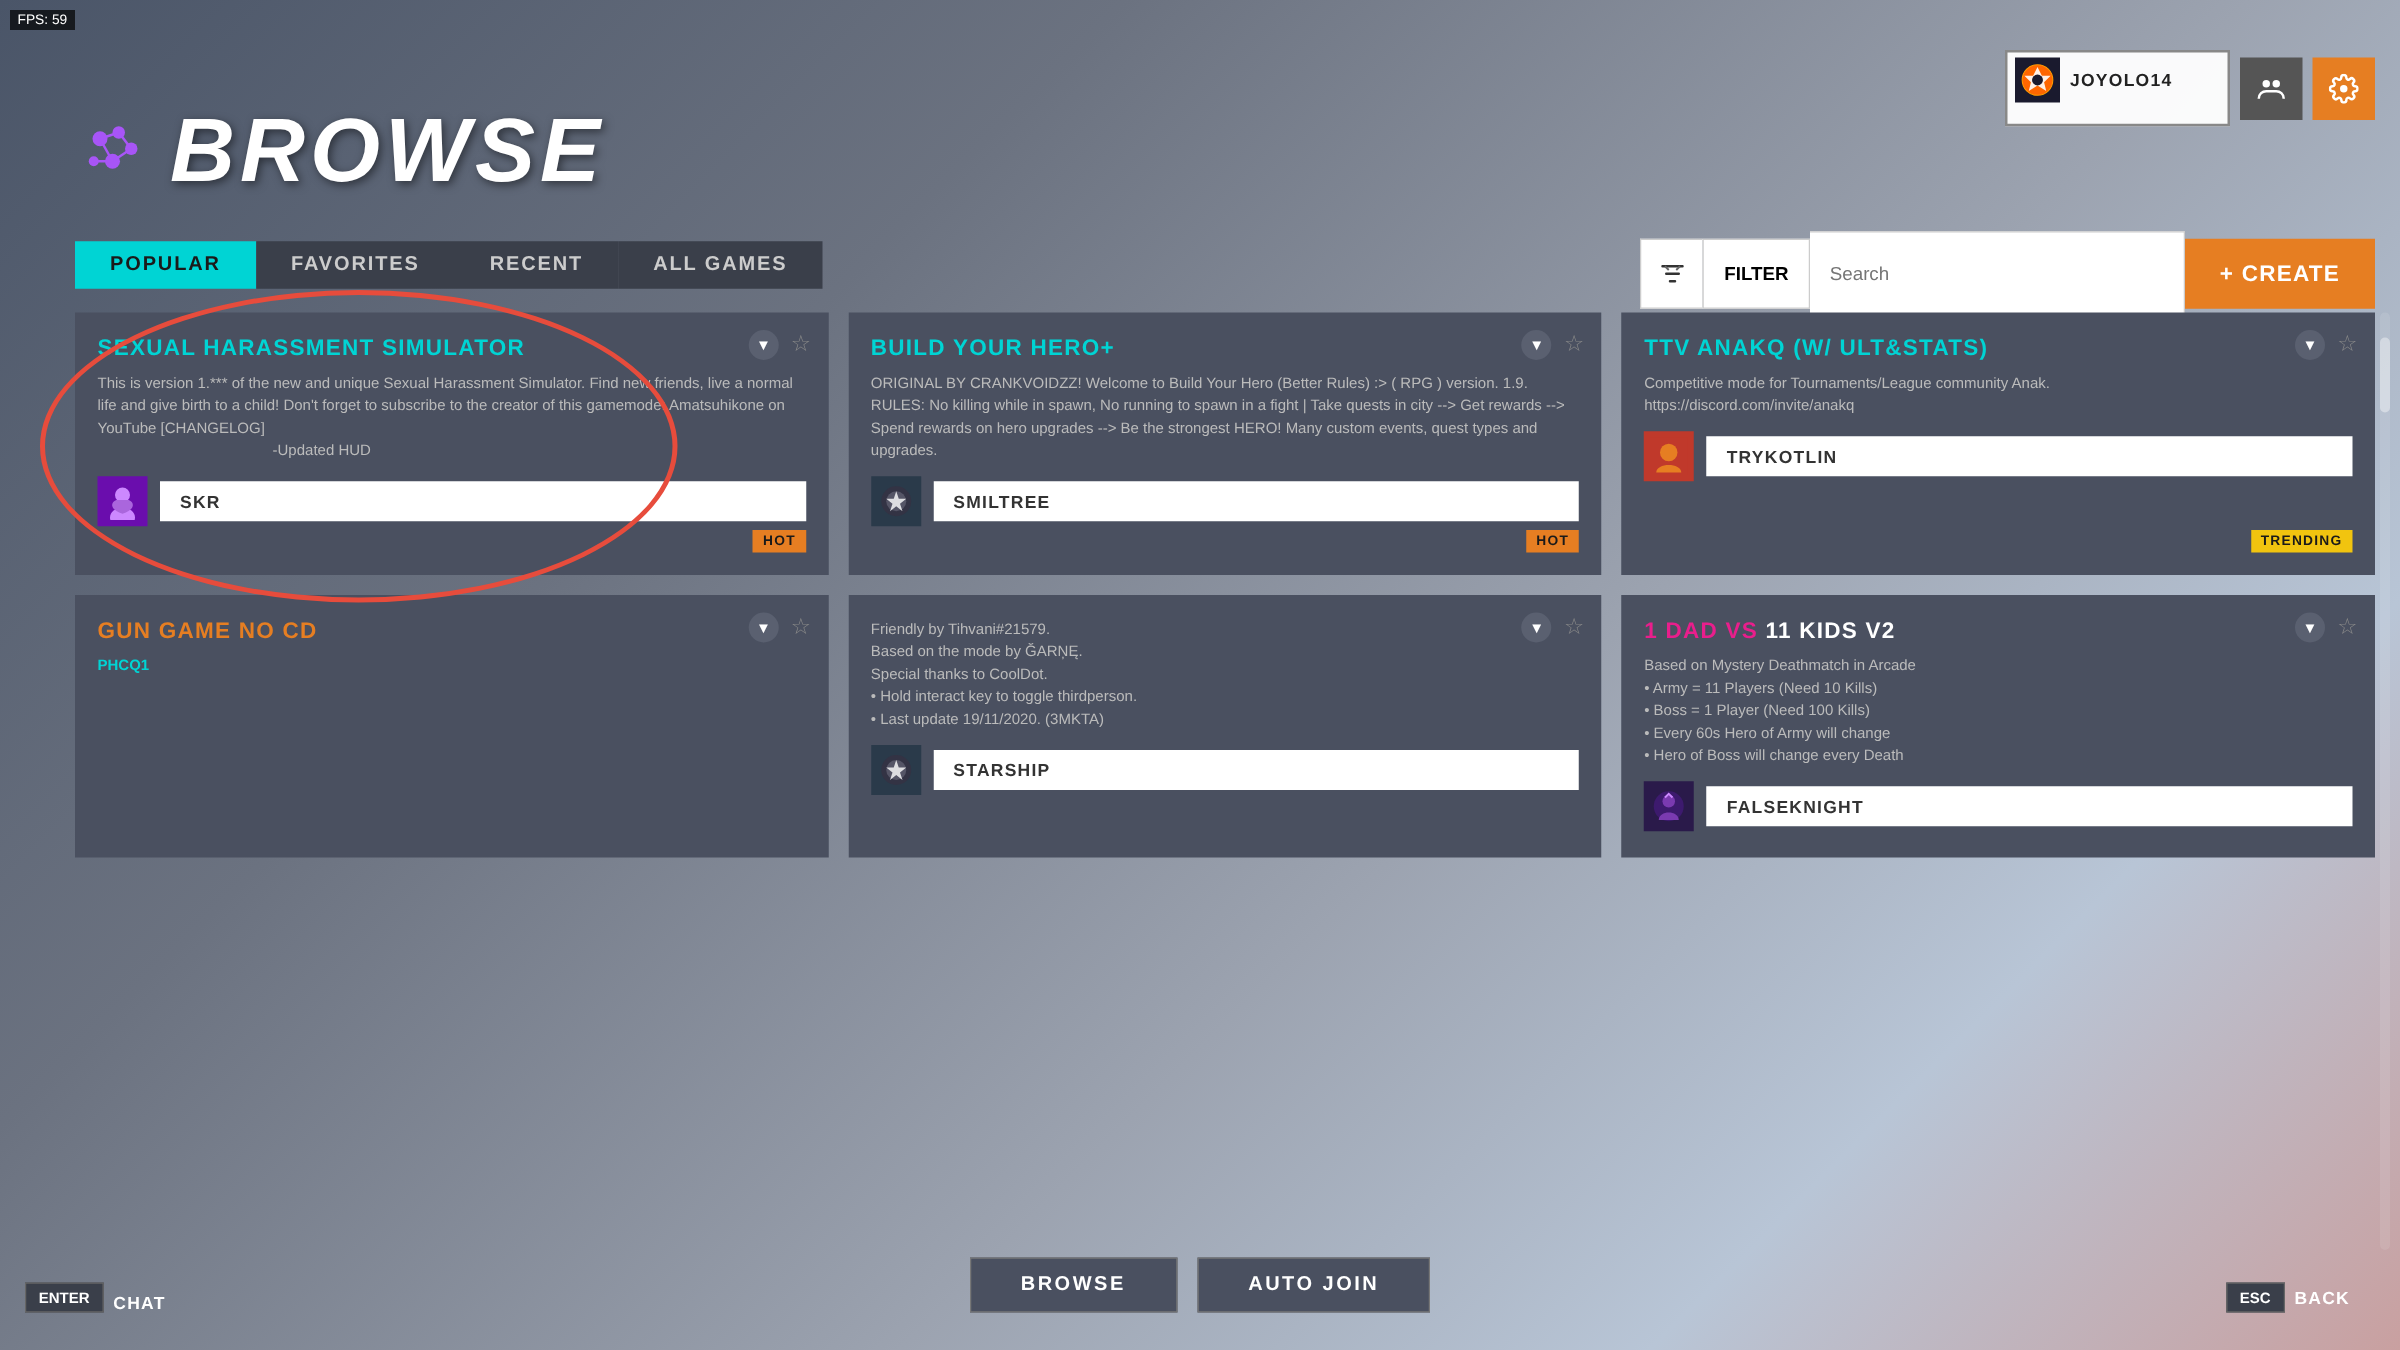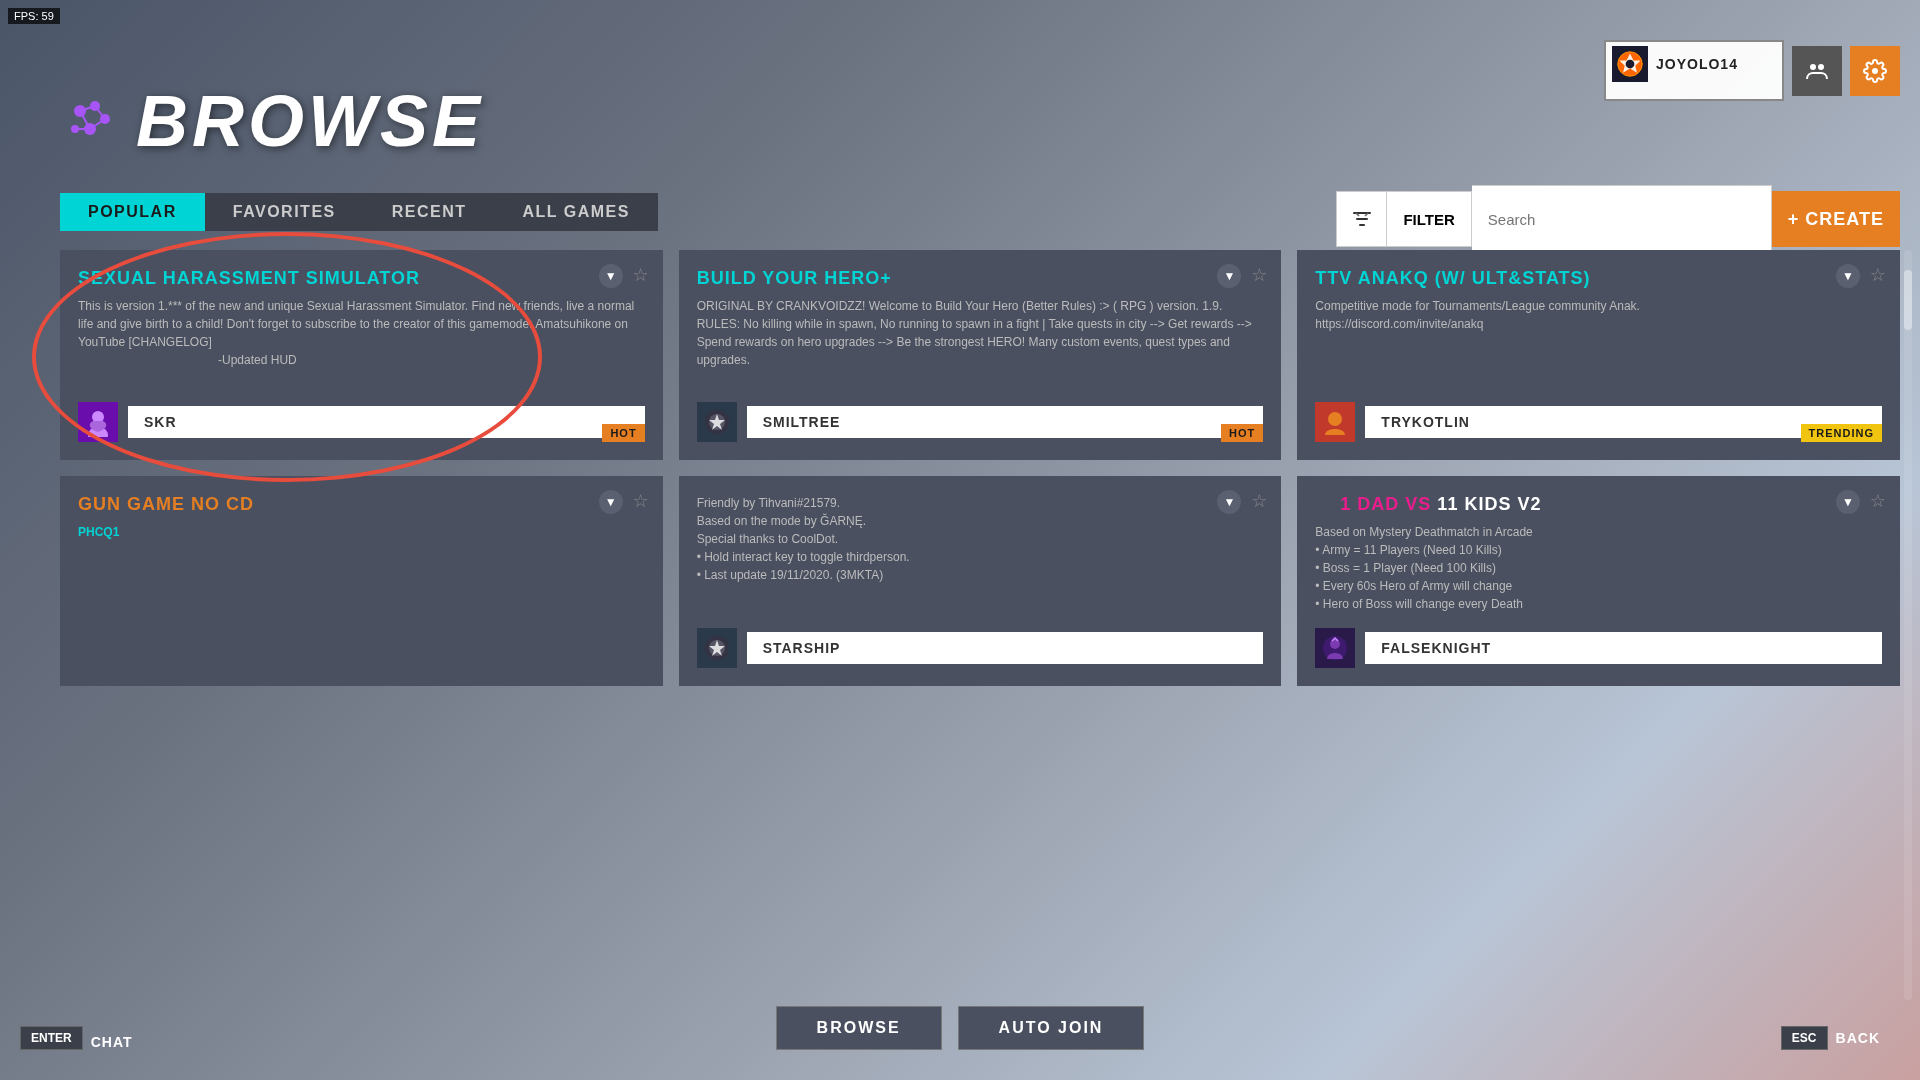--- a/index.html
+++ b/index.html
@@ -156,21 +156,21 @@
       padding: 0 16px;
       font-size: 15px;
       background: white;
       color: #aaa;
       outline: none;
     }
     .create-btn {
       background: #e67e22;
       color: white;
       border: none;
-      padding: 10px 16px;
+      padding: 10px 28px;
       font-size: 18px;
       font-weight: bold;
       letter-spacing: 1px;
       cursor: pointer;
       height: 56px;
       display: flex;
       align-items: center;
       gap: 8px;
     }
 
@@ -185,32 +185,32 @@
       gap: 16px;
     }
 
     .card {
       background: #4a5060;
       padding: 18px;
       position: relative;
       min-height: 210px;
       display: flex;
       flex-direction: column;
-      justify-content: space-between;
+      justify-content: flex-start;
     }
 
     .card-title {
       font-size: 18px;
       font-weight: bold;
       letter-spacing: 1px;
       margin-bottom: 8px;
     }
     .card-title.cyan { color: #00d4d4; }
     .card-title.orange { color: #e67e22; }
-    .card-title.pink { color: #e91e8c; margin-left: 25px; }
+    .card-title.pink { color: #e91e8c; }
 
     .card-desc {
       font-size: 12px;
       color: #bbb;
       line-height: 1.5;
       flex: 1;
       margin-bottom: 12px;
     }
 
     .card-footer {

